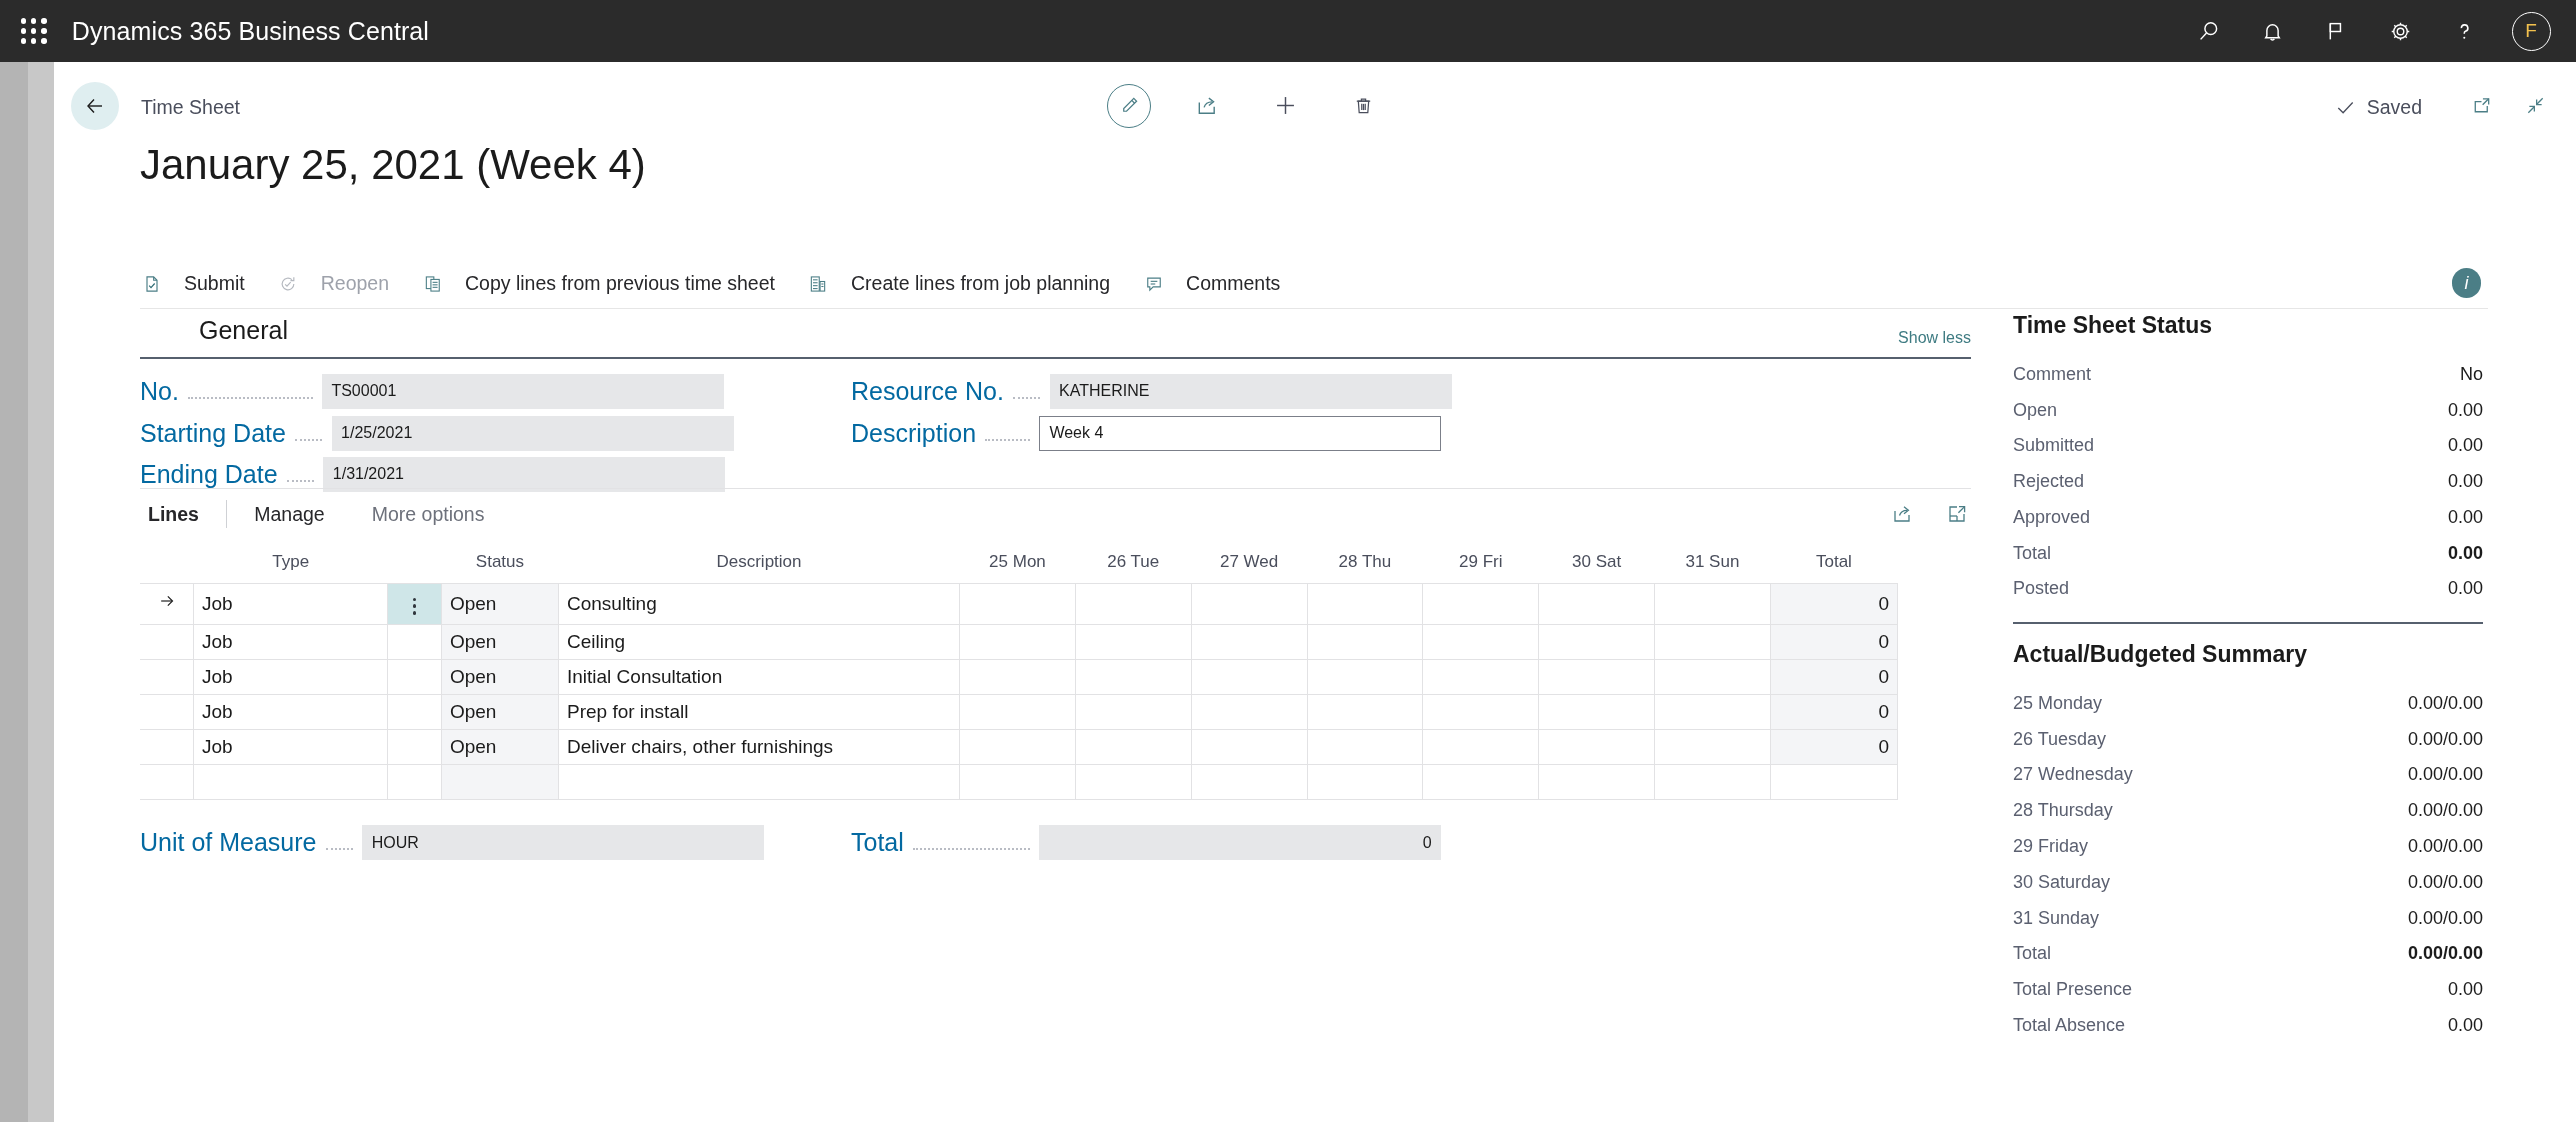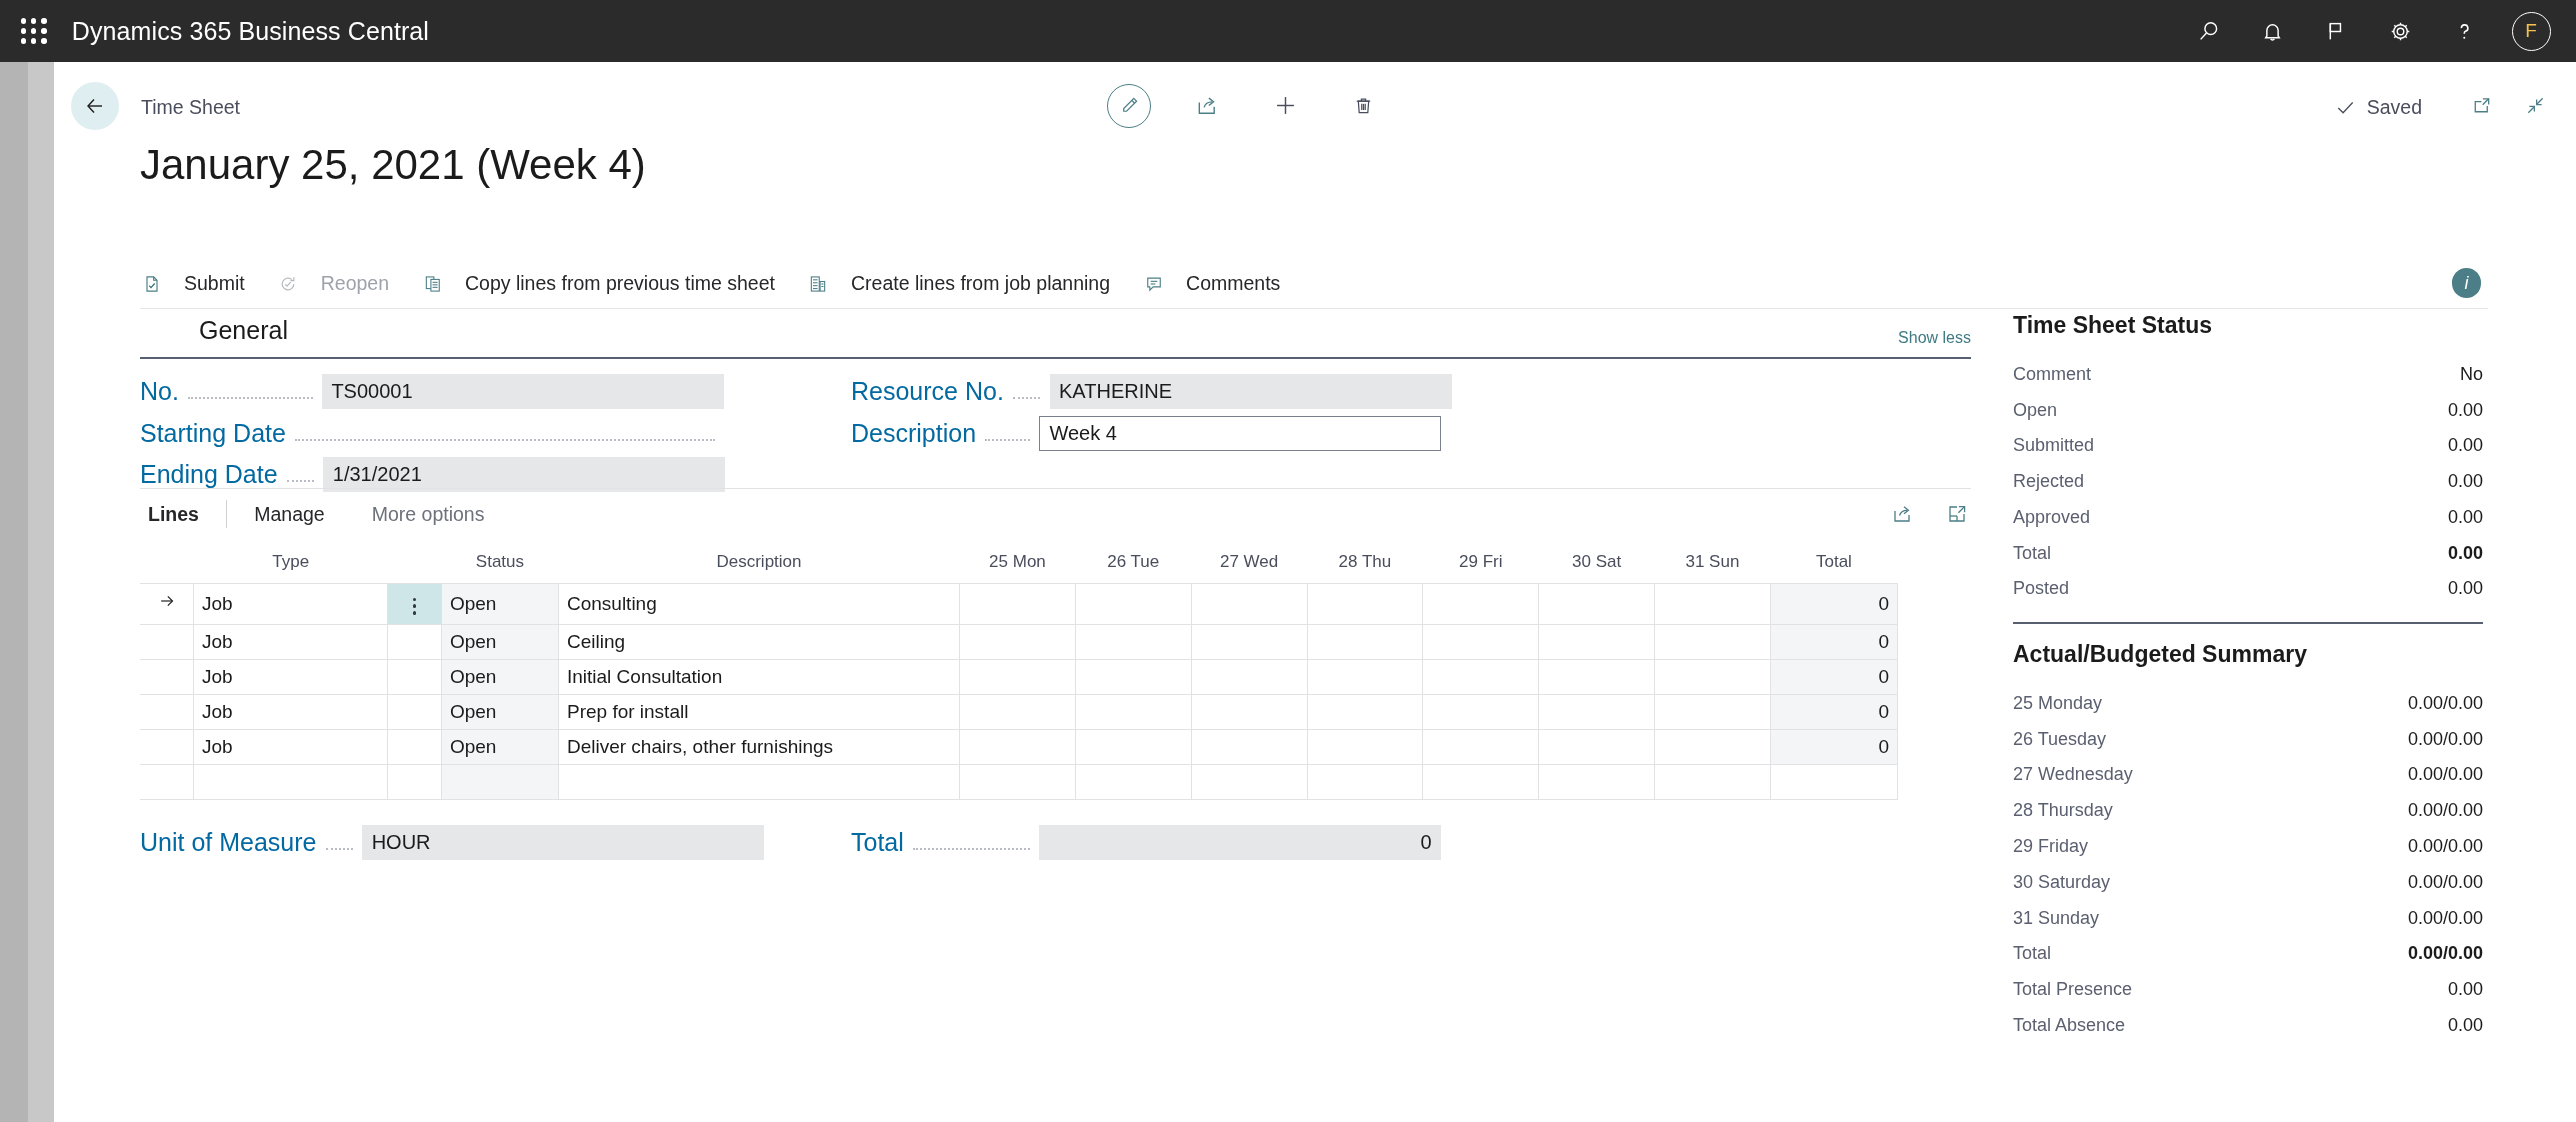--- a/index.html
+++ b/index.html
@@ -68,21 +68,21 @@
   
   #general-head { position: relative; height: 47px; border-bottom: 2px solid #56606e; }
   #general-title { position: absolute; left: 59px; top: 4px; font-size: 25px; color: #1b1b1b; }
   #show-less { position: absolute; right: 0px; top: 17.4px; font-size: 16px; color: #3e7b82; cursor: pointer; }
   .fld-grid { position: relative; margin-top: 14.8px; }
   .fld { position: absolute; display: flex; align-items: center; height: 35px; }
   .fld .lab { font-size: 25px; color: #0369a1; white-space: nowrap; }
   .fld .dots { flex: 1; border-bottom: 2px dotted #b9bcc4; margin: 0 9.4px; height: 14.8px; min-width: 27px; }
   .fld .val {
     width: 402px; height: 35px; background: #e6e7e9; display: flex; align-items: center;
-    padding: 0 9.4px; font-size: 20px; color: #1b1b1b; flex: none;
+    padding: 0 9.4px; font-size: 16px; color: #1b1b1b; flex: none;
   }
   .fld .val.editable { background: #ffffff; border: 1.3px solid #7b7f89; }
   .fld.left { left: 0; width: 584px; }
   .fld.right { left: 711px; width: 590px; }
   
   #lines-sec { position: absolute; left: 0; top: 176px; width: 1831px; }
   #lines-tabs { position: relative; height: 51px; border-top: 1.3px solid #e2e2e4; display: flex; align-items: center; }
   .ltab { font-size: 19.5px; color: #27272a; cursor: pointer; }
   #ltab-lines { margin-left: 8px; font-weight: 700; }
   .tab-sep { width: 1.3px; height: 28px; background: #cfd1d5; margin: 0 27px; }
@@ -324,20 +324,21 @@
 
       <div class="fld-grid" style="height:134px;">
         <div class="fld left" style="top:0px;">
           <span class="lab">No.</span>
           <span class="dots"></span>
           <span class="val">TS00001</span>
         </div>
         <div class="fld left" style="top:42px;">
           <span class="lab">Starting Date</span>
           <span class="dots"></span>
+          <span class="val">1/25/2021</span>
         </div>
         <div class="fld left" style="top:83px;">
           <span class="lab">Ending Date</span>
           <span class="dots"></span>
           <span class="val">1/31/2021</span>
         </div>
         <div class="fld right" style="top:0px;">
           <span class="lab">Resource No.</span>
           <span class="dots"></span>
           <span class="val">KATHERINE</span>

